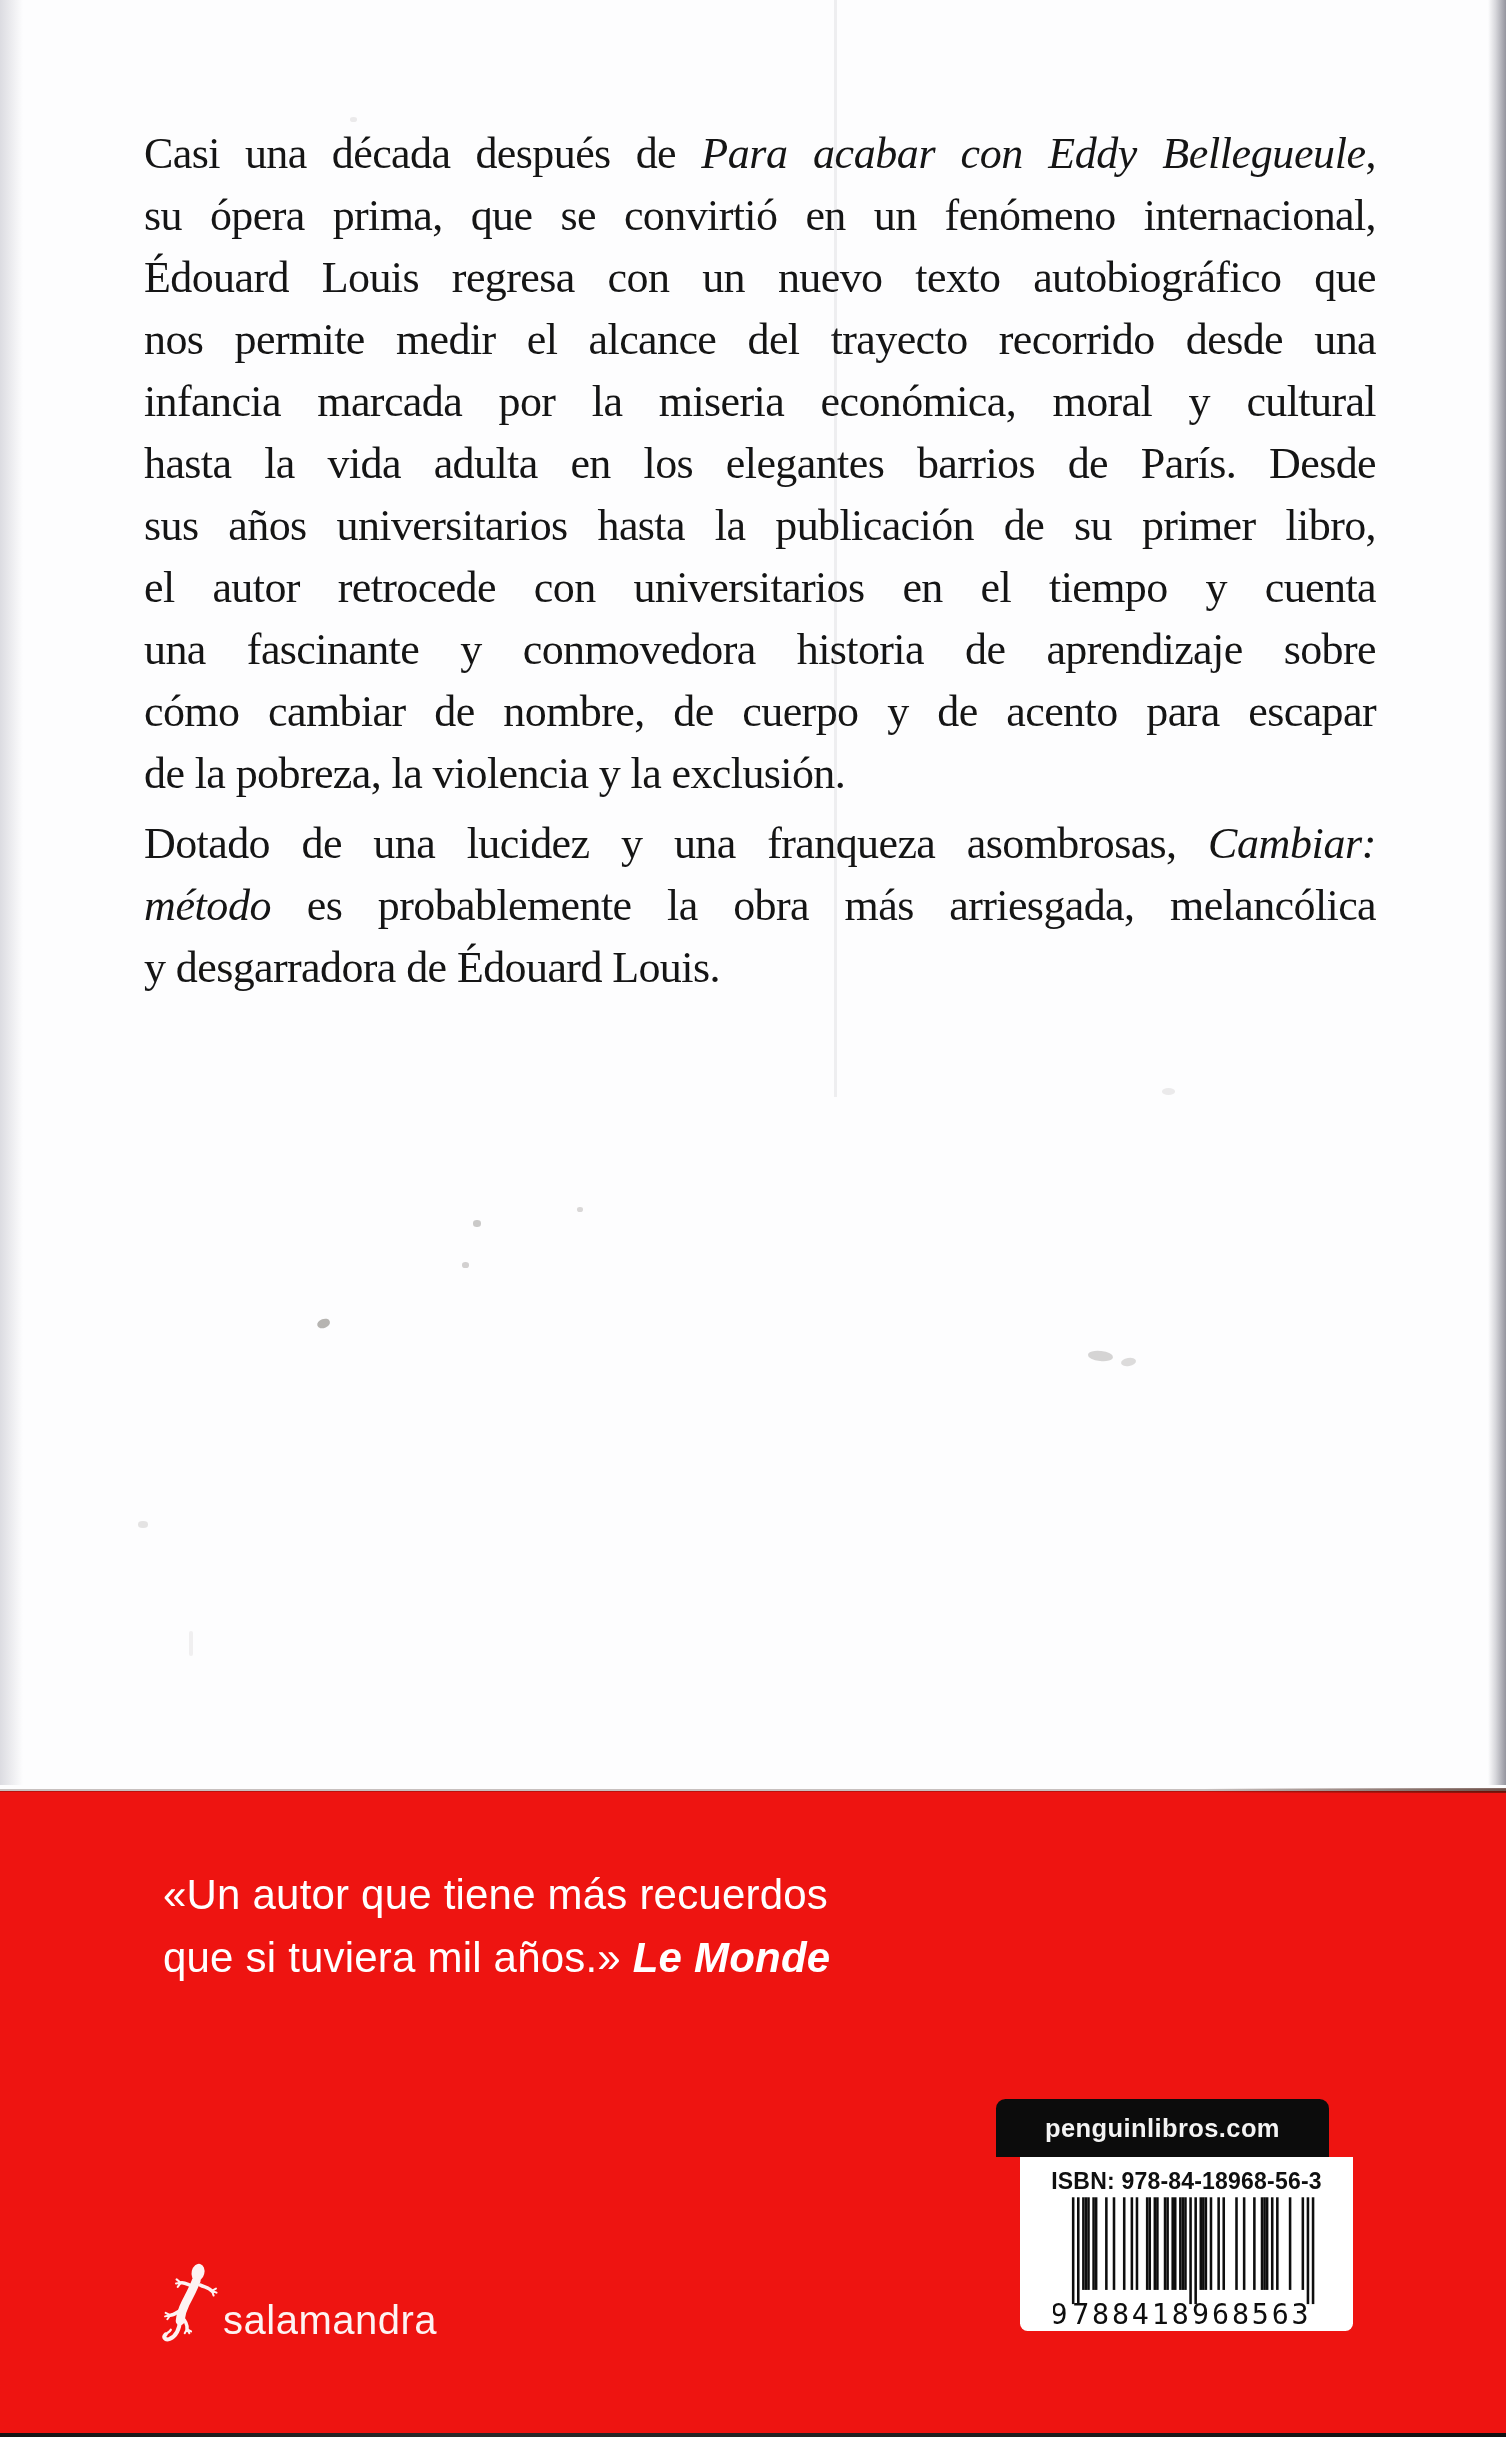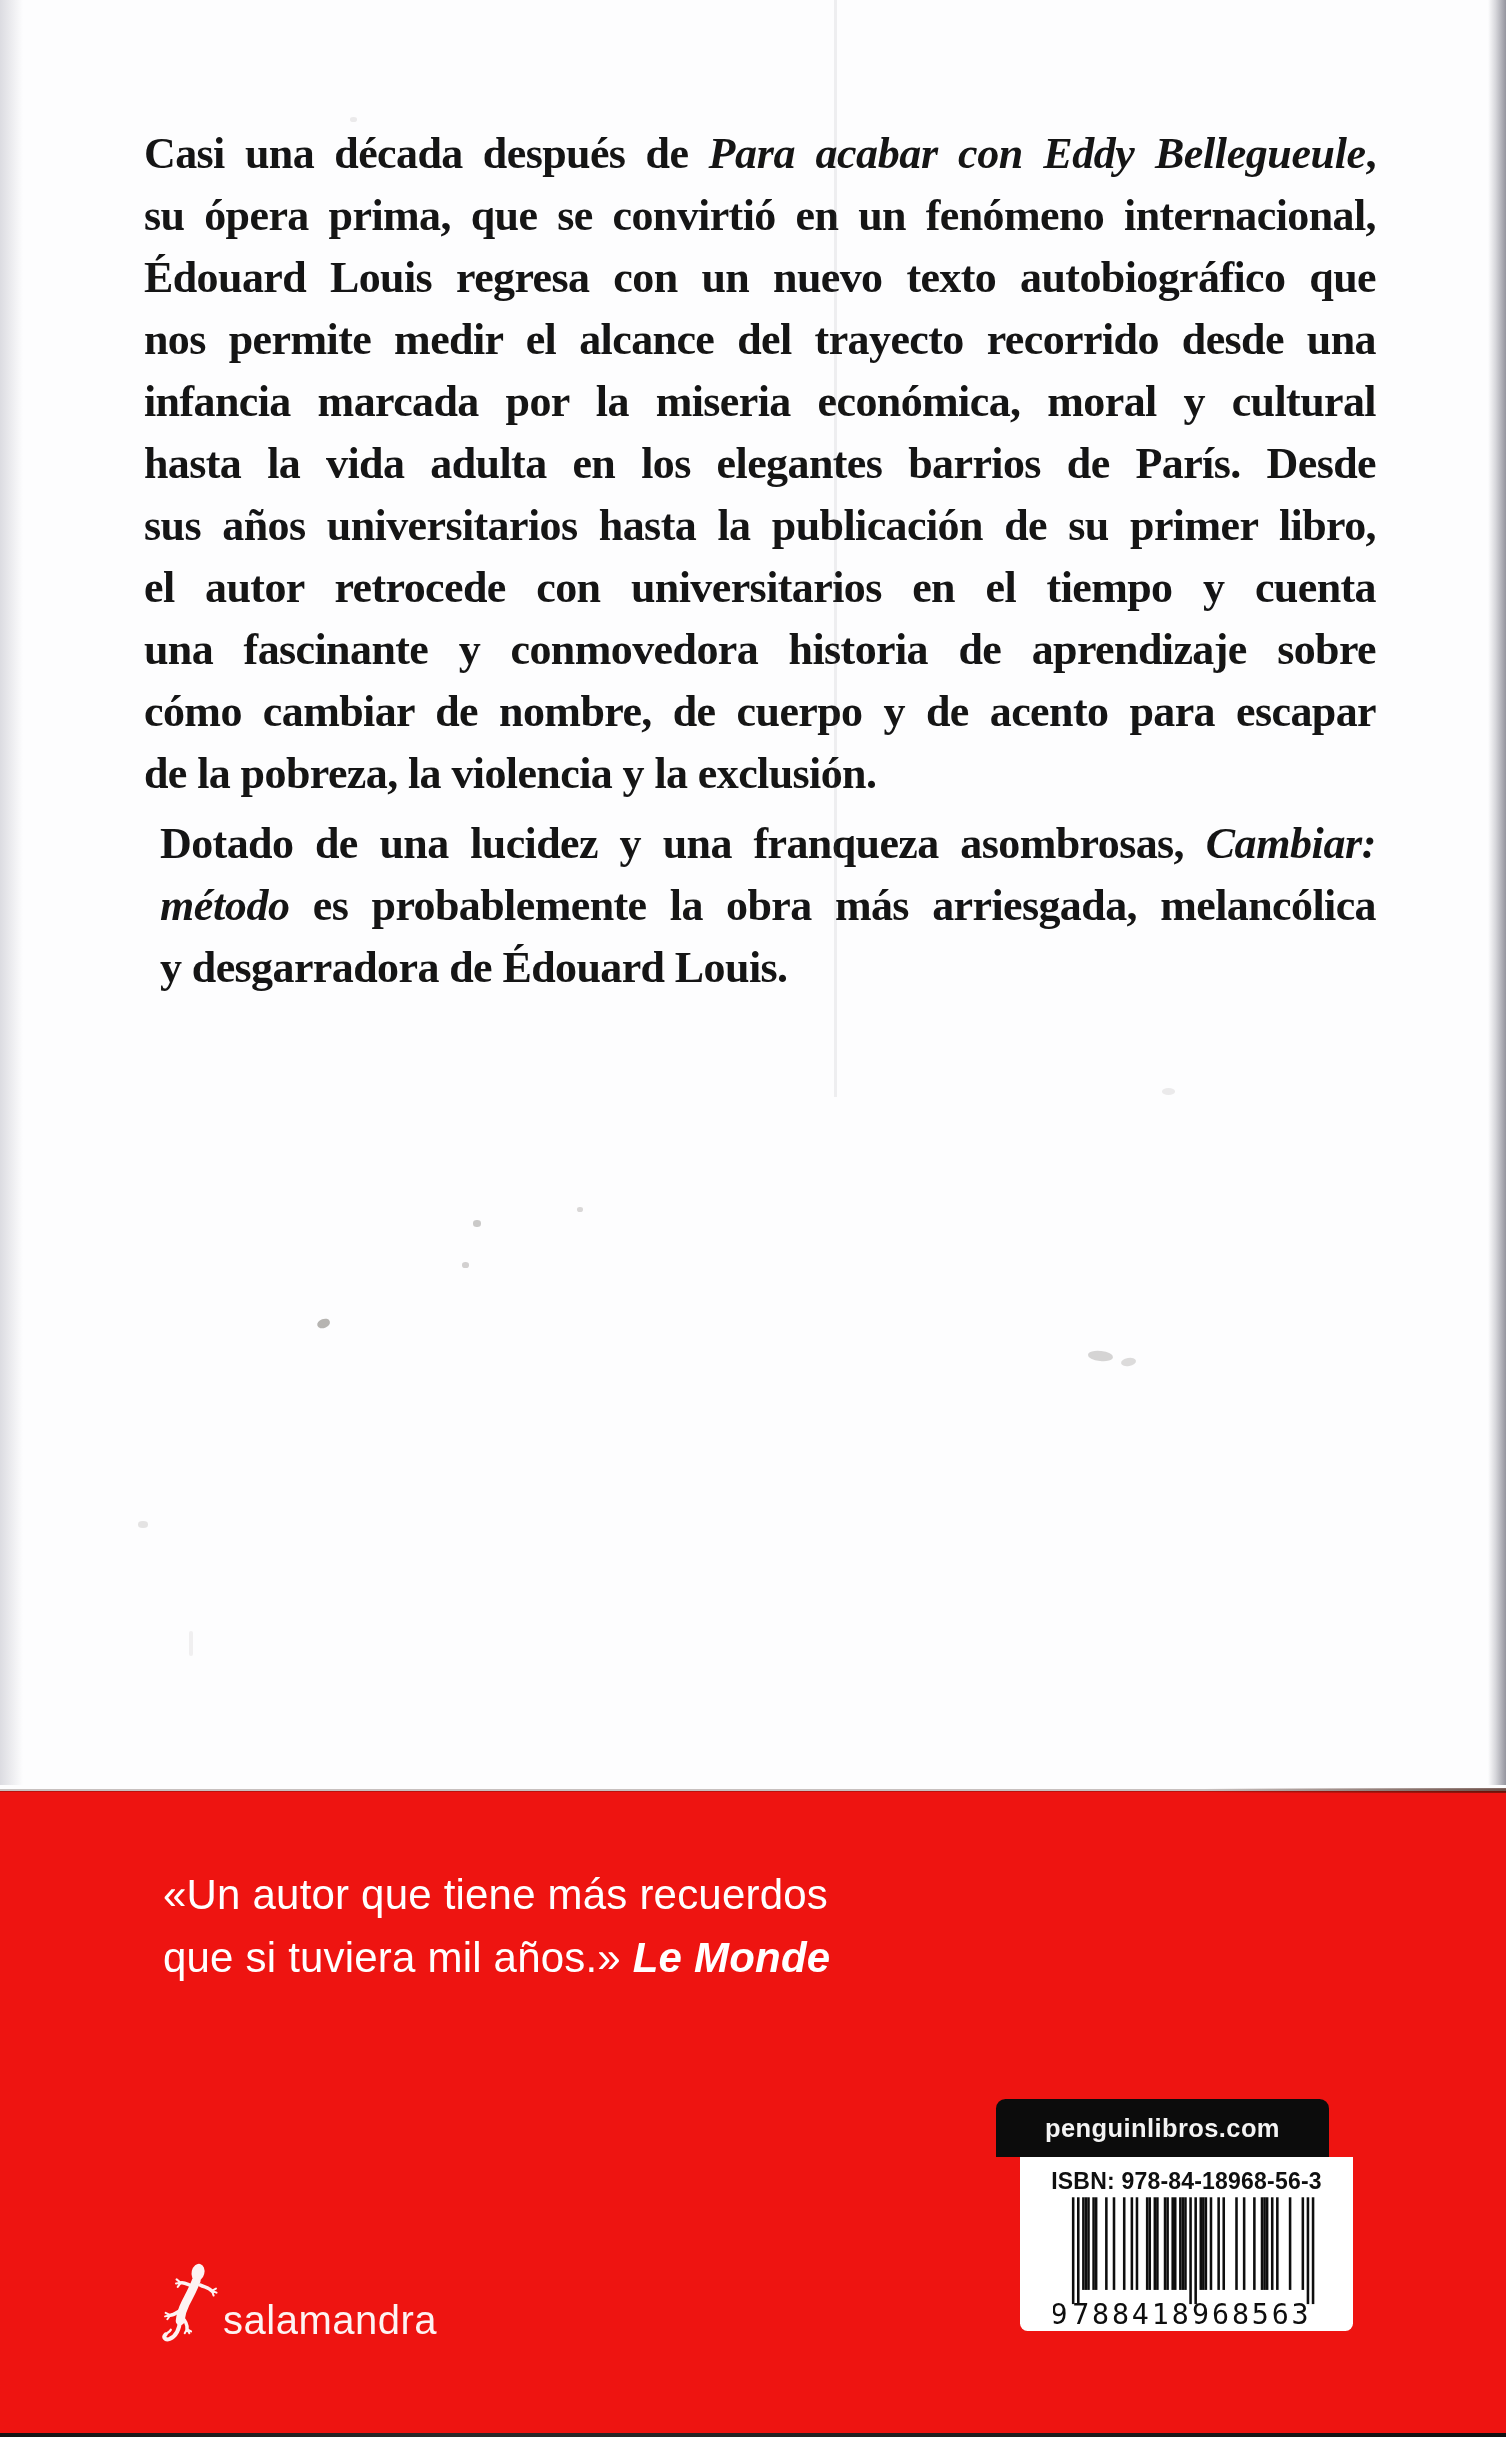--- a/index.html
+++ b/index.html
@@ -15,23 +15,22 @@
     background:#fdfdfe;
     overflow:hidden;
     font-family:"Liberation Serif", serif;
   }
   
   .white-section{position:absolute;left:0;top:0;width:1507px;height:1785px;background:#fdfdfe;}
   .synopsis{
     position:absolute;left:144px;top:123px;width:1232px;
     font-size:44px;line-height:62px;letter-spacing:-0.6px;
     color:var(--ink);
-    font-weight:bold;
-  }
-  .para + .para{margin-top:7.6px;margin-left:16px;}
+  }
+  .para + .para{margin-top:7.6px;}
   .bodyline{text-align:justify;text-align-last:justify;white-space:nowrap;}
   .bodyline.last{text-align-last:left;}
   .bodyline em{font-style:italic;letter-spacing:-0.4px;}
   .translation-credit{
     position:absolute;left:145px;top:1061px;
     font-size:44px;font-weight:bold;color:#131313;letter-spacing:-0.3px;
   }
   
   .red-band{position:absolute;left:0;top:1785px;width:1507px;height:653px;background:var(--red);margin-top:6px;}
   .red-band-top-line{position:absolute;left:0;top:-1.9px;width:100%;height:2.8px;background:rgba(40,10,5,0.25);}

